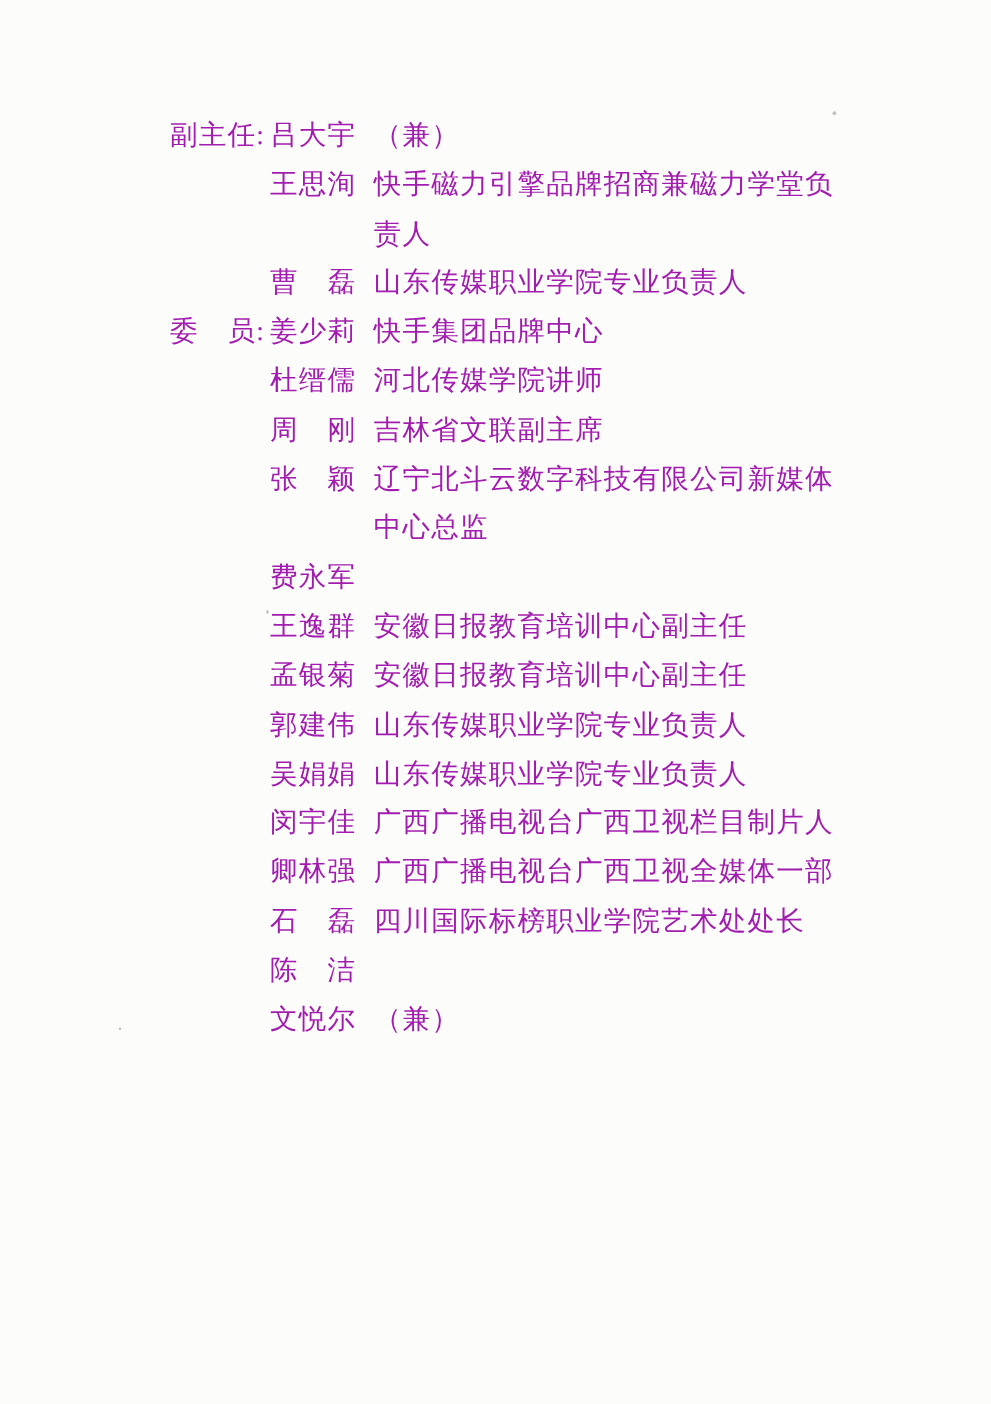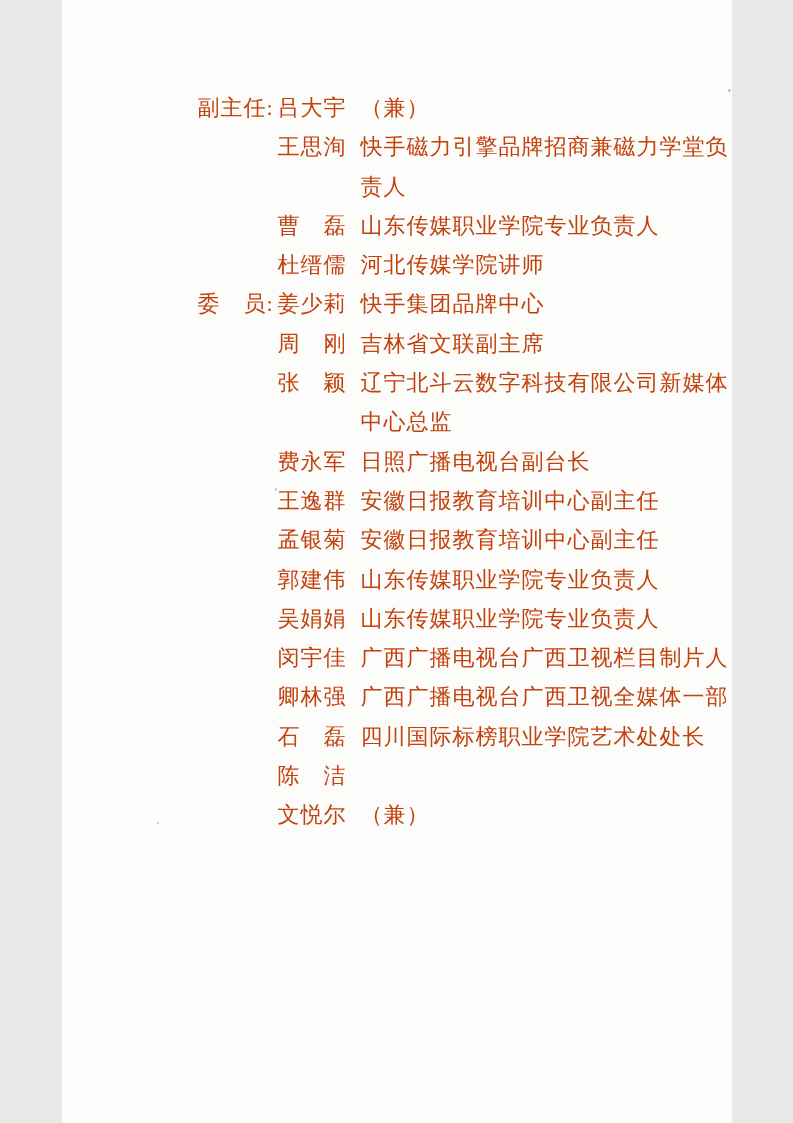--- a/index.html
+++ b/index.html
@@ -5,26 +5,26 @@
   html, body {
     margin: 0;
     padding: 0;
   }
   body {
     background: #e8e8e8;
     font-family: "Liberation Serif", serif;
   }
   .page {
     position: relative;
-    width: 670px;
+    width: 793px;
     height: 1123px;
     margin: 0 auto;
     background: #fcfcfb;
     overflow: hidden;
-    color: #c2410c;
+    color: #a21caf;
     font-family: Liberation Serif, serif;
   }
   .content {
     position: absolute;
     top: 88px;
     left: 136px;
     width: 560px;
   }
   .row {
     display: flex;
@@ -72,43 +72,42 @@
         <span class="col-label"></span>
         <span class="col-name">王思洵</span>
         <span class="col-desc">快手磁力引擎品牌招商兼磁力学堂负责人</span>
       </div>
       <div class="row">
         <span class="col-label"></span>
         <span class="col-name">曹　磊</span>
         <span class="col-desc">山东传媒职业学院专业负责人</span>
       </div>
       <div class="row">
+        <span class="col-label">委　员:</span>
+        <span class="col-name">姜少莉</span>
+        <span class="col-desc">快手集团品牌中心</span>
+      </div>
+      <div class="row">
         <span class="col-label"></span>
         <span class="col-name">杜缙儒</span>
         <span class="col-desc">河北传媒学院讲师</span>
-      </div>
-      <div class="row">
-        <span class="col-label">委　员:</span>
-        <span class="col-name">姜少莉</span>
-        <span class="col-desc">快手集团品牌中心</span>
       </div>
       <div class="row">
         <span class="col-label"></span>
         <span class="col-name">周　刚</span>
         <span class="col-desc">吉林省文联副主席</span>
       </div>
       <div class="row">
         <span class="col-label"></span>
         <span class="col-name">张　颖</span>
         <span class="col-desc">辽宁北斗云数字科技有限公司新媒体中心总监</span>
       </div>
       <div class="row">
         <span class="col-label"></span>
         <span class="col-name">费永军</span>
-        <span class="col-desc">日照广播电视台副台长</span>
       </div>
       <div class="row">
         <span class="col-label"></span>
         <span class="col-name">王逸群</span>
         <span class="col-desc">安徽日报教育培训中心副主任</span>
       </div>
       <div class="row">
         <span class="col-label"></span>
         <span class="col-name">孟银菊</span>
         <span class="col-desc">安徽日报教育培训中心副主任</span>

